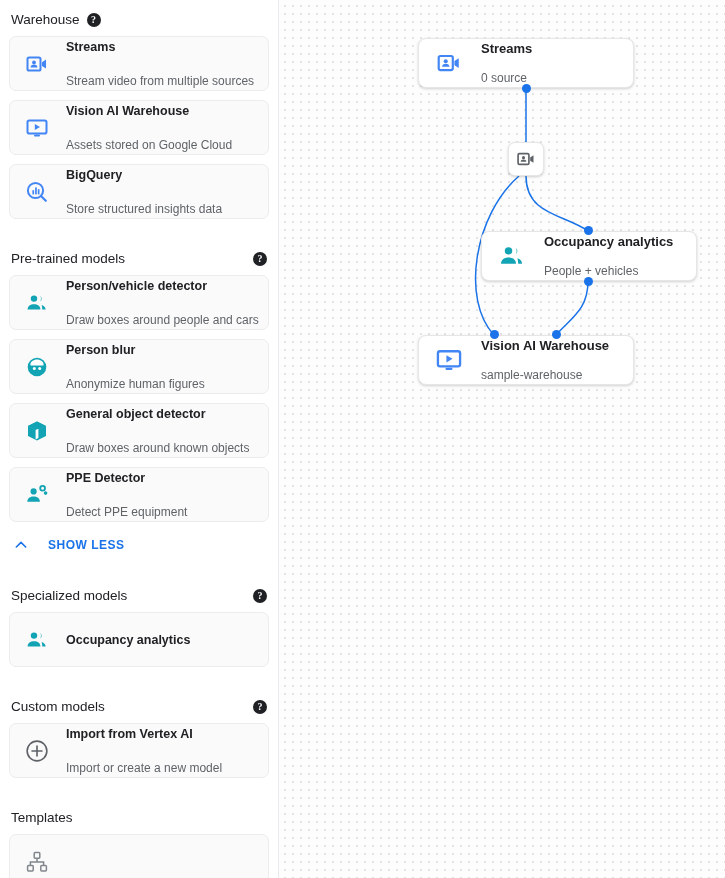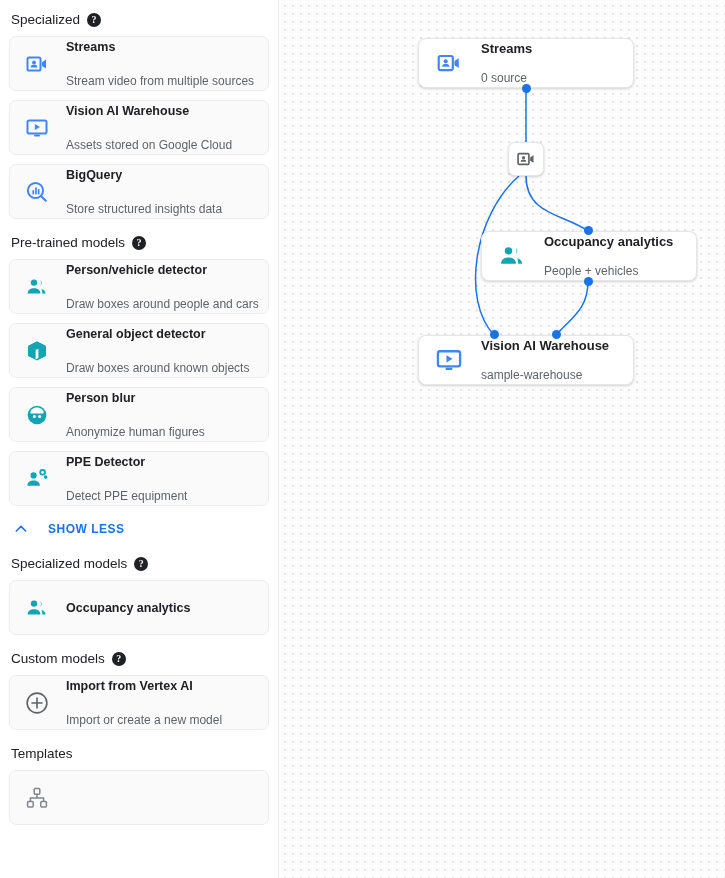--- a/index.html
+++ b/index.html
@@ -20,21 +20,21 @@
     padding: 0 9px;
     overflow: hidden;
     flex: 0 0 279px;
   }
   .section-head {
     display: flex; align-items: center; gap: 7px;
     font-size: 13.5px; color: #202124; font-weight: 400;
     padding: 0 2px;
   }
   .sec-connectors { margin-top: 12px; margin-bottom: 9px; }
-  .sec-gap { margin-top: 16px; margin-bottom: 9px; }
+  .sec-gap { margin-top: 32px; margin-bottom: 9px; justify-content: space-between; }
   .help-icon {
     width: 14px; height: 14px; border-radius: 50%;
     background: #202124; color: #fff;
     font-size: 10px; font-weight: 700; line-height: 14px;
     text-align: center; display: inline-block;
     font-family: "Liberation Serif", serif;
   }
 
   .card {
     display: flex; align-items: center;
@@ -114,21 +114,21 @@
   }
 </style>
 </head>
 <body>
 
 <div id="app">
 
   <div class="sidebar">
 
     <div class="section-head sec-connectors">
-      <span>Specialized</span>
+      <span>Warehouse</span>
       <span class="help-icon">?</span>
     </div>
 
     <div class="card">
       <span class="ico">
         <svg width="24" height="24" viewBox="0 0 24 24">
           <rect x="2.5" y="5.5" width="13" height="13" rx="1.6" fill="none" stroke="#4285f4" stroke-width="2"></rect>
           <circle cx="9" cy="10.4" r="1.9" fill="#4285f4"></circle>
           <path d="M5.6 15.4c0-1.9 1.5-2.8 3.4-2.8s3.4.9 3.4 2.8z" fill="#4285f4"></path>
           <path d="M17 10.2l4-2.6v9l-4-2.6z" fill="#4285f4"></path>
@@ -186,45 +186,45 @@
       </span>
       <span class="txt">
         <span class="t1">Person/vehicle detector</span>
         <span class="t2">Draw boxes around people and cars</span>
       </span>
     </div>
 
     <div class="card">
       <span class="ico">
         <svg width="24" height="24" viewBox="0 0 24 24">
+          <circle cx="12" cy="12" r="9.3" fill="#12a4b4"></circle>
+          <path d="M12 4.4c-3.7 0-6.6 2.4-6.6 5 0 .7.3 1.2.8 1.2h11.6c.5 0 .8-.5.8-1.2 0-2.6-2.9-5-6.6-5z" fill="#ffffff"></path>
+          <circle cx="9.3" cy="13.4" r="1.5" fill="#ffffff"></circle>
+          <circle cx="14.7" cy="13.4" r="1.5" fill="#ffffff"></circle>
+        </svg>
+      </span>
+      <span class="txt">
+        <span class="t1">Person blur</span>
+        <span class="t2">Anonymize human figures</span>
+      </span>
+    </div>
+
+    <div class="card">
+      <span class="ico">
+        <svg width="24" height="24" viewBox="0 0 24 24">
           <path d="M12 2.4l9 4.6v10l-9 4.6-9-4.6v-10z" fill="#12a4b4"></path>
           <path d="M12 2.4l9 4.6-9 4.6-9-4.6z" fill="#12a4b4"></path>
           <path d="M10.6 11.1v9.3l2.8-1.4v-9.3z" fill="#ffffff"></path>
           <path d="M3 7l9 4.6v2.1L3 9.1z" fill="#ffffff" opacity="0"></path>
           <path d="M12 11.6L3 7v.2l9 4.6 9-4.6V7z" fill="#ffffff" opacity=".25"></path>
         </svg>
       </span>
       <span class="txt">
         <span class="t1">General object detector</span>
         <span class="t2">Draw boxes around known objects</span>
-      </span>
-    </div>
-
-    <div class="card">
-      <span class="ico">
-        <svg width="24" height="24" viewBox="0 0 24 24">
-          <circle cx="12" cy="12" r="9.3" fill="#12a4b4"></circle>
-          <path d="M12 4.4c-3.7 0-6.6 2.4-6.6 5 0 .7.3 1.2.8 1.2h11.6c.5 0 .8-.5.8-1.2 0-2.6-2.9-5-6.6-5z" fill="#ffffff"></path>
-          <circle cx="9.3" cy="13.4" r="1.5" fill="#ffffff"></circle>
-          <circle cx="14.7" cy="13.4" r="1.5" fill="#ffffff"></circle>
-        </svg>
-      </span>
-      <span class="txt">
-        <span class="t1">Person blur</span>
-        <span class="t2">Anonymize human figures</span>
       </span>
     </div>
 
     <div class="card">
       <span class="ico">
         <svg width="24" height="24" viewBox="0 0 24 24">
           <circle cx="8.6" cy="8.4" r="3.1" fill="#12a4b4"></circle>
           <path d="M2.3 18.8c0-3.5 2.8-5.2 6.3-5.2s6.3 1.7 6.3 5.2z" fill="#12a4b4"></path>
           <circle cx="17.6" cy="5.2" r="2.4" fill="none" stroke="#12a4b4" stroke-width="1.8"></circle>
           <circle cx="20.6" cy="10.1" r="1.8" fill="#12a4b4"></circle>

